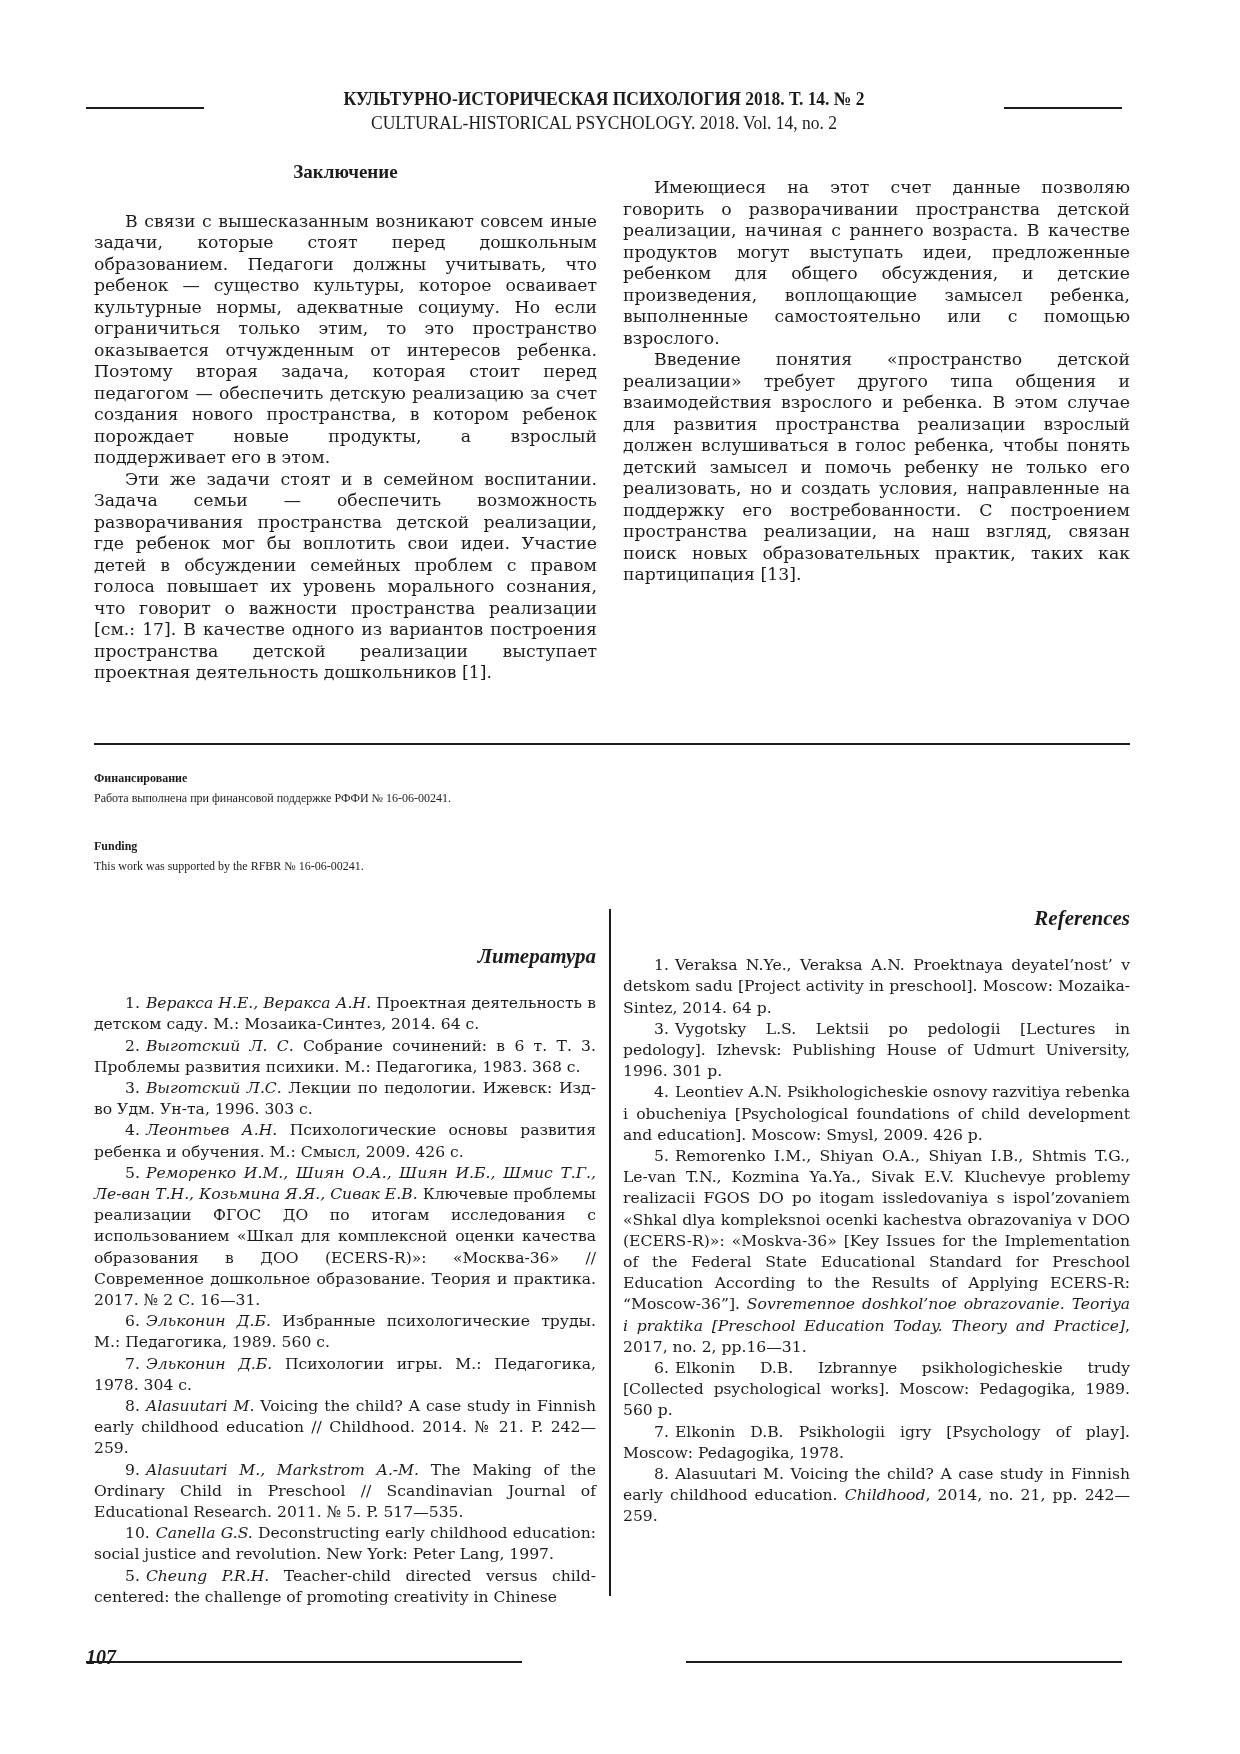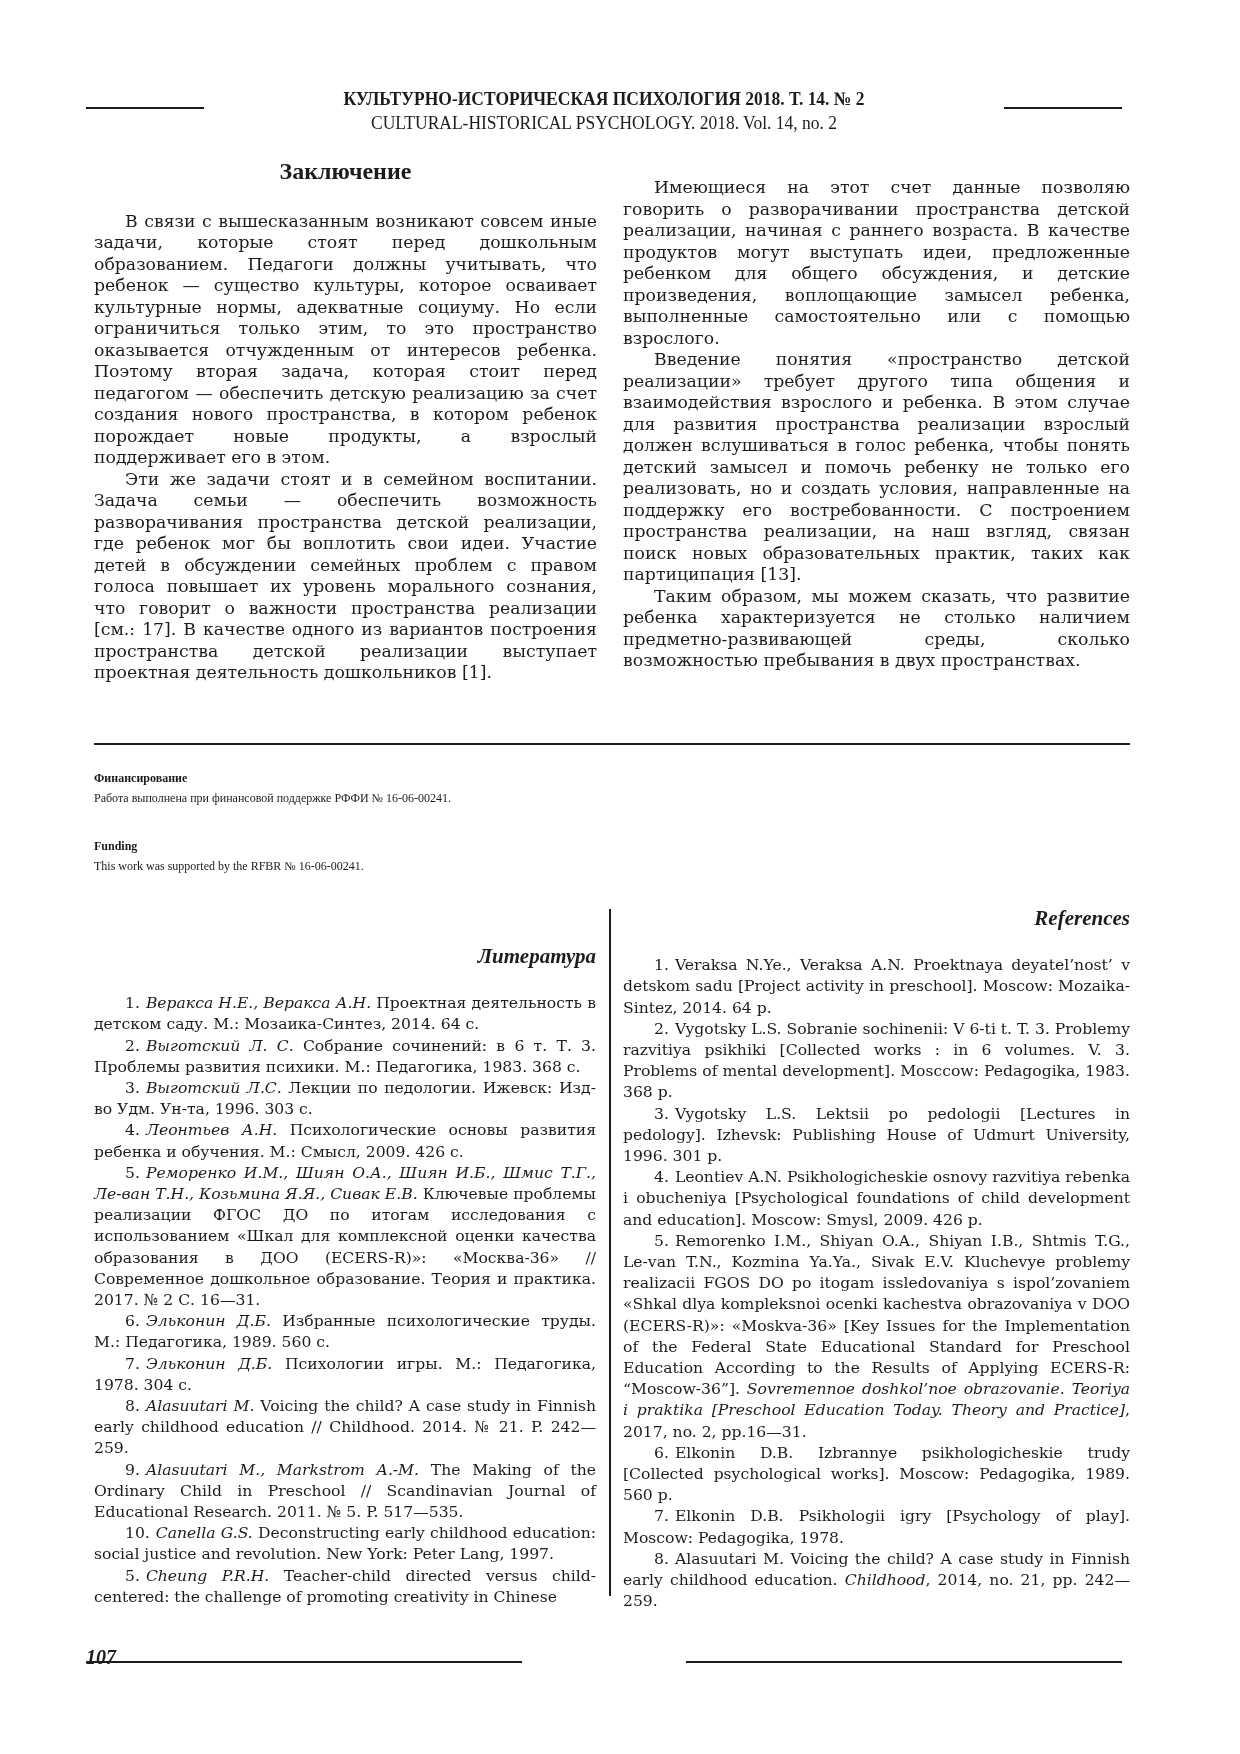--- a/index.html
+++ b/index.html
@@ -18,21 +18,21 @@
   .hdr .t2 { position: absolute; left: 0; right: 0; top: 24px; text-align: center;
              font-family: "Liberation Serif", serif; font-size: 19px; transform: scaleX(0.92); }
 
   
   .col { position: absolute; font-size: 17.3px; line-height: 21.5px; text-align: justify; }
   .col p { margin: 0; text-indent: 31px; }
   .col-left { left: 94px; top: 145px; width: 503px; }
   .col-right { left: 623px; top: 145px; width: 507px; }
   .col-right p:first-child { margin-top: 16px; }
   .sec-title { text-align: center; font-family: "Liberation Serif", serif; font-weight: bold;
-               font-size: 24px; margin: 0 0 28px 0; text-indent: 0; }
+               font-size: 19px; margin: 0 0 28px 0; text-indent: 0; }
 
   .rule-full { position: absolute; left: 94px; width: 1036px; height: 2px; background: #1c1c1c; }
 
   
   .fund { position: absolute; left: 94px; width: 1036px; font-family: "Liberation Serif", serif; font-size: 12px; line-height: 20px; }
   .fund .h { font-weight: bold; }
 
   
   .ref-col { position: absolute; top: 892px; font-size: 15.6px; line-height: 21.2px; text-align: justify; }
   .ref-col.l { left: 94px; width: 502px; margin-top: 38px; }
@@ -66,21 +66,20 @@
 
   <div class="col col-left">
     <div class="sec-title">Заключение</div>
     <p>В связи с вышесказанным возникают совсем иные задачи, которые стоят перед дошкольным образованием. Педагоги должны учитывать, что ребенок — существо культуры, которое осваивает культурные нормы, адекватные социуму. Но если ограничиться только этим, то это пространство оказывается отчужденным от интересов ребенка. Поэтому вторая задача, которая стоит перед педагогом — обеспечить детскую реализацию за счет создания нового пространства, в котором ребенок порождает новые продукты, а взрослый поддерживает его в этом.</p>
     <p>Эти же задачи стоят и в семейном воспитании. Задача семьи — обеспечить возможность разворачивания пространства детской реализации, где ребенок мог бы воплотить свои идеи. Участие детей в обсуждении семейных проблем с правом голоса повышает их уровень морального сознания, что говорит о важности пространства реализации [см.: 17]. В качестве одного из вариантов построения пространства детской реализации выступает проектная деятельность дошкольников [1].</p>
   </div>
 
   <div class="col col-right">
     <p>Имеющиеся на этот счет данные позволяю говорить о разворачивании пространства детской реализации, начиная с раннего возраста. В качестве продуктов могут выступать идеи, предложенные ребенком для общего обсуждения, и детские произведения, воплощающие замысел ребенка, выполненные самостоятельно или с помощью взрослого.</p>
     <p>Введение понятия «пространство детской реализации» требует другого типа общения и взаимодействия взрослого и ребенка. В этом случае для развития пространства реализации взрослый должен вслушиваться в голос ребенка, чтобы понять детский замысел и помочь ребенку не только его реализовать, но и создать условия, направленные на поддержку его востребованности. С построением пространства реализации, на наш взгляд, связан поиск новых образовательных практик, таких как партиципация [13].</p>
-    <p>Таким образом, мы можем сказать, что развитие ребенка характеризуется не столько наличием предметно-развивающей среды, сколько возможностью пребывания в двух пространствах.</p>
   </div>
 
   <div class="rule-full" style="top:727px;"></div>
 
   <div class="fund" style="top:752px;">
     <div class="h">Финансирование</div>
     <div>Работа выполнена при финансовой поддержке РФФИ № 16-06-00241.</div>
   </div>
   <div class="fund" style="top:820px;">
     <div class="h">Funding</div>
@@ -105,21 +104,20 @@
         <p class="ref-item"><span class="num">5.</span><i>Cheung P.R.H.</i><span> Teacher-child directed versus child-centered: the challenge of promoting creativity in Chinese</span></p>
       </div>
   </div>
 
   <div class="vdivider"></div>
 
   <div class="ref-col r">
     <div class="ref-title">References</div>
     <div id="ref-list">
         <p class="ref-item"><span class="num">1.</span><span>Veraksa N.Ye., Veraksa A.N. Proektnaya deyatel’nost’ v detskom sadu [Project activity in preschool]. Moscow: Mozaika-Sintez, 2014. 64 p.</span><i></i><span></span></p>
-        <p class="ref-item"><span class="num">2.</span><span>Vygotsky L.S. Sobranie sochinenii: V 6-ti t. T. 3. Problemy razvitiya psikhiki [Collected works : in 6 volumes. V. 3. Problems of mental development]. Mosccow: Pedagogika, 1983. 368 p.</span><i></i><span></span></p>
         <p class="ref-item"><span class="num">3.</span><span>Vygotsky L.S. Lektsii po pedologii [Lectures in pedology]. Izhevsk: Publishing House of Udmurt University, 1996. 301 p.</span><i></i><span></span></p>
         <p class="ref-item"><span class="num">4.</span><span>Leontiev A.N. Psikhologicheskie osnovy razvitiya rebenka i obucheniya [Psychological foundations of child development and education]. Moscow: Smysl, 2009. 426 p.</span><i></i><span></span></p>
         <p class="ref-item"><span class="num">5.</span><span>Remorenko I.M., Shiyan O.A., Shiyan I.B., Shtmis T.G., Le-van T.N., Kozmina Ya.Ya., Sivak E.V. Kluchevye problemy realizacii FGOS DO po itogam issledovaniya s ispol’zovaniem «Shkal dlya kompleksnoi ocenki kachestva obrazovaniya v DOO (ECERS-R)»: «Moskva-36» [Key Issues for the Implementation of the Federal State Educational Standard for Preschool Education According to the Results of Applying ECERS-R: “Moscow-36”]. </span><i>Sovremennoe doshkol’noe obrazovanie. Teoriya i praktika [Preschool Education Today. Theory and Practice]</i><span>, 2017, no. 2, pp.16—31.</span></p>
         <p class="ref-item"><span class="num">6.</span><span>Elkonin D.B. Izbrannye psikhologicheskie trudy [Collected psychological works]. Moscow: Pedagogika, 1989. 560 p.</span><i></i><span></span></p>
         <p class="ref-item"><span class="num">7.</span><span>Elkonin D.B. Psikhologii igry [Psychology of play]. Moscow: Pedagogika, 1978.</span><i></i><span></span></p>
         <p class="ref-item"><span class="num">8.</span><span>Alasuutari M. Voicing the child? A case study in Finnish early childhood education. </span><i>Childhood</i><span>, 2014, no. 21, pp. 242—259.</span></p>
       </div>
   </div>
 
   <div class="ftr">

